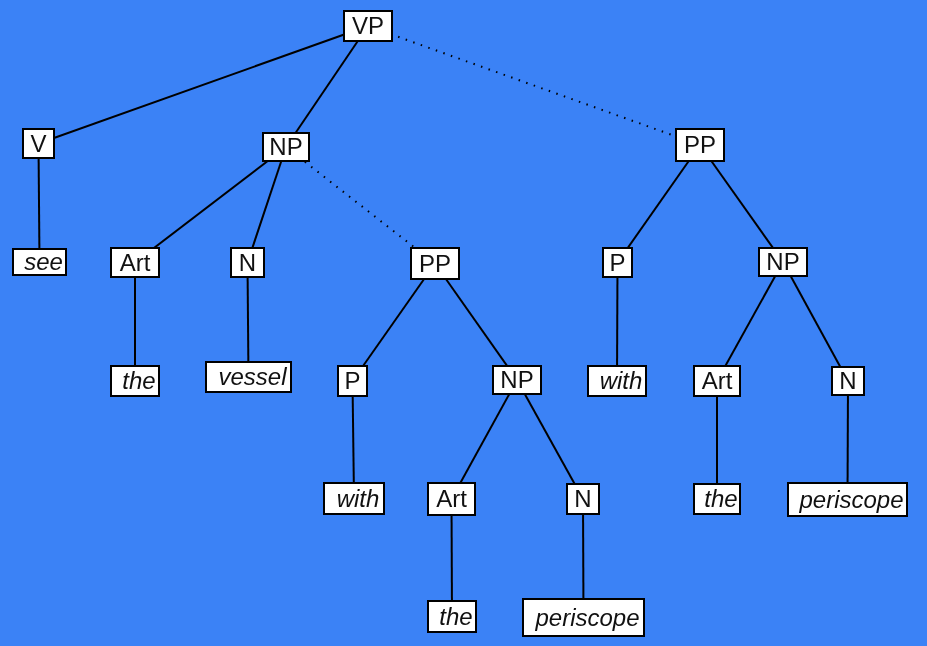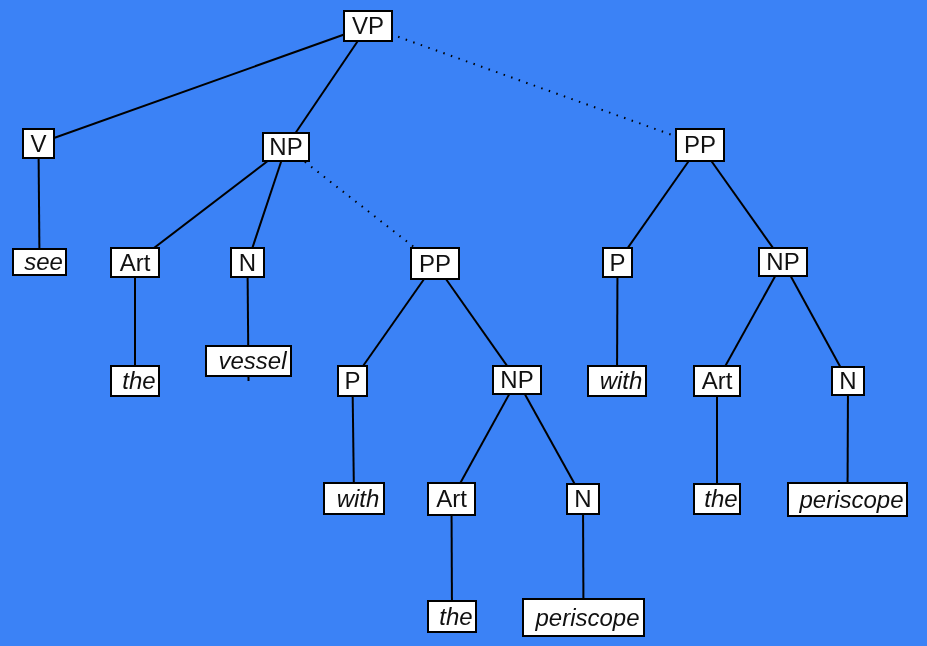--- a/index.html
+++ b/index.html
@@ -75,21 +75,21 @@
     <div class="node" style="left: 22px; top: 128px; width: 33px; height: 31px;">V</div>
     <div class="node" style="left: 262px; top: 132px; width: 48px; height: 30px;">NP</div>
     <div class="node" style="left: 675px; top: 128px; width: 50px; height: 34px;">PP</div>
     <div class="node leaf" style="left: 12px; top: 248px; width: 55px; height: 28px;">see</div>
     <div class="node" style="left: 110px; top: 247px; width: 50px; height: 31px;">Art</div>
     <div class="node" style="left: 230px; top: 247px; width: 35px; height: 31px;">N</div>
     <div class="node" style="left: 410px; top: 247px; width: 50px; height: 33px;">PP</div>
     <div class="node" style="left: 602px; top: 247px; width: 31px; height: 31px;">P</div>
     <div class="node" style="left: 758px; top: 247px; width: 50px; height: 30px;">NP</div>
     <div class="node leaf" style="left: 110px; top: 365px; width: 50px; height: 32px;">the</div>
-    <div class="node leaf" style="left: 205px; top: 345px; width: 87px; height: 32px;">vessel</div>
+    <div class="node leaf" style="left: 205px; top: 361px; width: 87px; height: 32px;">vessel</div>
     <div class="node" style="left: 337px; top: 365px; width: 31px; height: 32px;">P</div>
     <div class="node" style="left: 492px; top: 365px; width: 50px; height: 30px;">NP</div>
     <div class="node leaf" style="left: 587px; top: 365px; width: 60px; height: 32px;">with</div>
     <div class="node" style="left: 693px; top: 365px; width: 48px; height: 32px;">Art</div>
     <div class="node" style="left: 831px; top: 366px; width: 34px; height: 30px;">N</div>
     <div class="node leaf" style="left: 323px; top: 482px; width: 62px; height: 33px;">with</div>
     <div class="node" style="left: 427px; top: 482px; width: 49px; height: 34px;">Art</div>
     <div class="node" style="left: 566px; top: 483px; width: 34px; height: 32px;">N</div>
     <div class="node leaf" style="left: 693px; top: 483px; width: 48px; height: 32px;">the</div>
     <div class="node leaf" style="left: 787px; top: 482px; width: 121px; height: 35px;">periscope</div>

